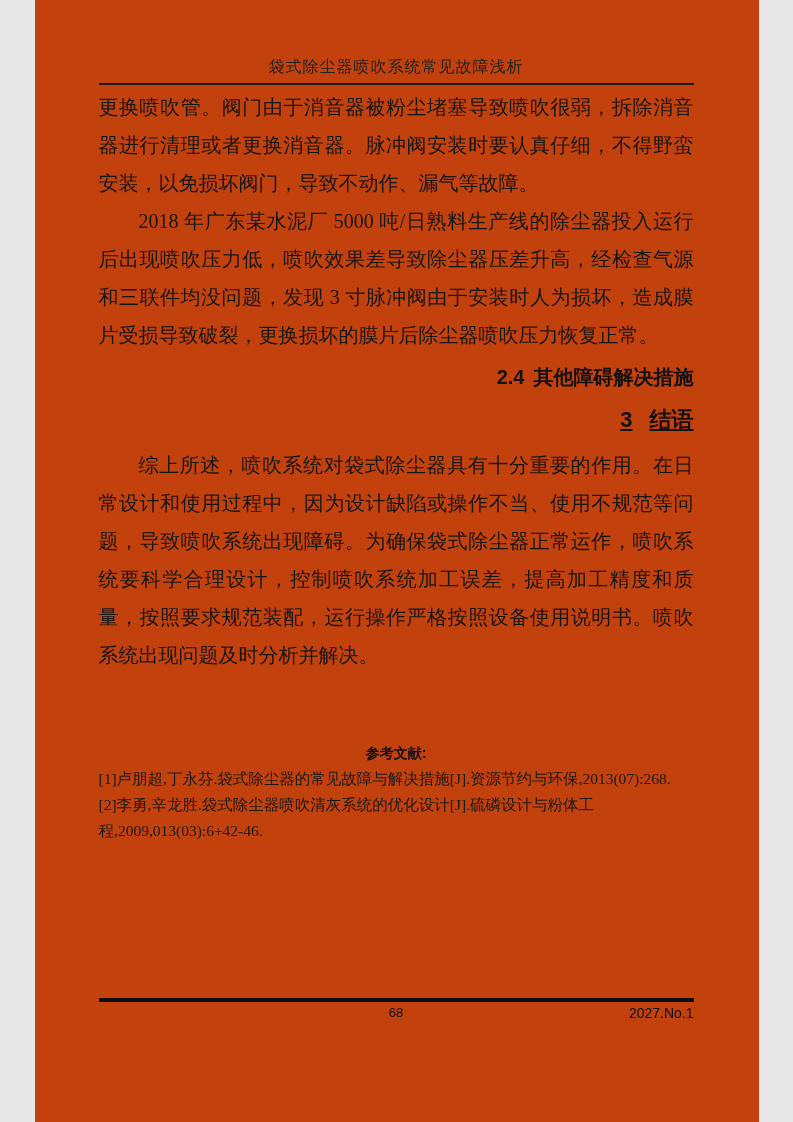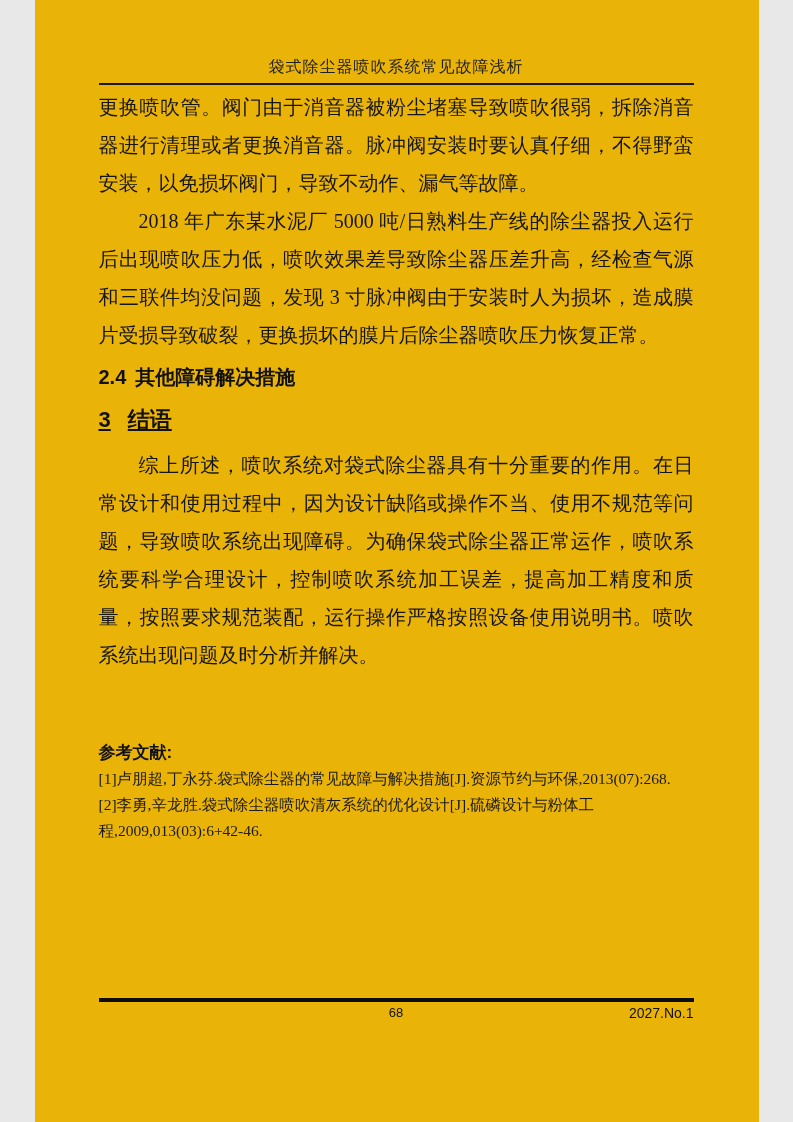--- a/index.html
+++ b/index.html
@@ -2,21 +2,21 @@
 <html><head>
 <meta charset="utf-8">
 <style>
   * { margin: 0; padding: 0; box-sizing: border-box; }
   html, body { background: #e8e8e8; }
   .page {
     position: relative;
     width: 724px;
     height: 1122px;
     margin: 0 auto;
-    background: #eab308;
+    background: #c2410c;
     overflow: hidden;
     color: #1c1c1c;
     font-family: "Liberation Serif", "DejaVu Serif", serif;
   }
   
   .header {
     position: absolute;
     top: 56px;
     left: 64px;
     right: 65px;
@@ -46,33 +46,35 @@
     text-justify: inter-ideograph;
     text-indent: 2em;
     color: #161616;
   }
   .body-para.no-indent { text-indent: 0; }
   .section-heading {
     font-family: "Liberation Sans", "DejaVu Sans", sans-serif;
     font-weight: bold;
     color: #111;
     margin: 7px 0 6px 0;
+    text-align: right;
   }
   .section-heading.sub { font-size: 20px; line-height: 32px; }
   .section-heading.top { font-size: 22px; line-height: 36px; margin: 9px 0 8px 0; text-decoration: underline; }
   .section-heading .sec-num { margin-right: 9px; }
   .section-heading.top .sec-num { margin-right: 17px; }
   
   .references { margin-top: 66px; }
   .ref-label {
     font-family: "Liberation Sans", "DejaVu Sans", sans-serif;
     font-weight: bold;
-    font-size: 17px;
+    font-size: 14px;
     line-height: 26px;
     color: #111;
+    text-align: center;
   }
   .ref-item {
     font-size: 15.5px;
     line-height: 26px;
     color: #1a1a1a;
     list-style: none;
   }
   
   .footer {
     position: absolute;

